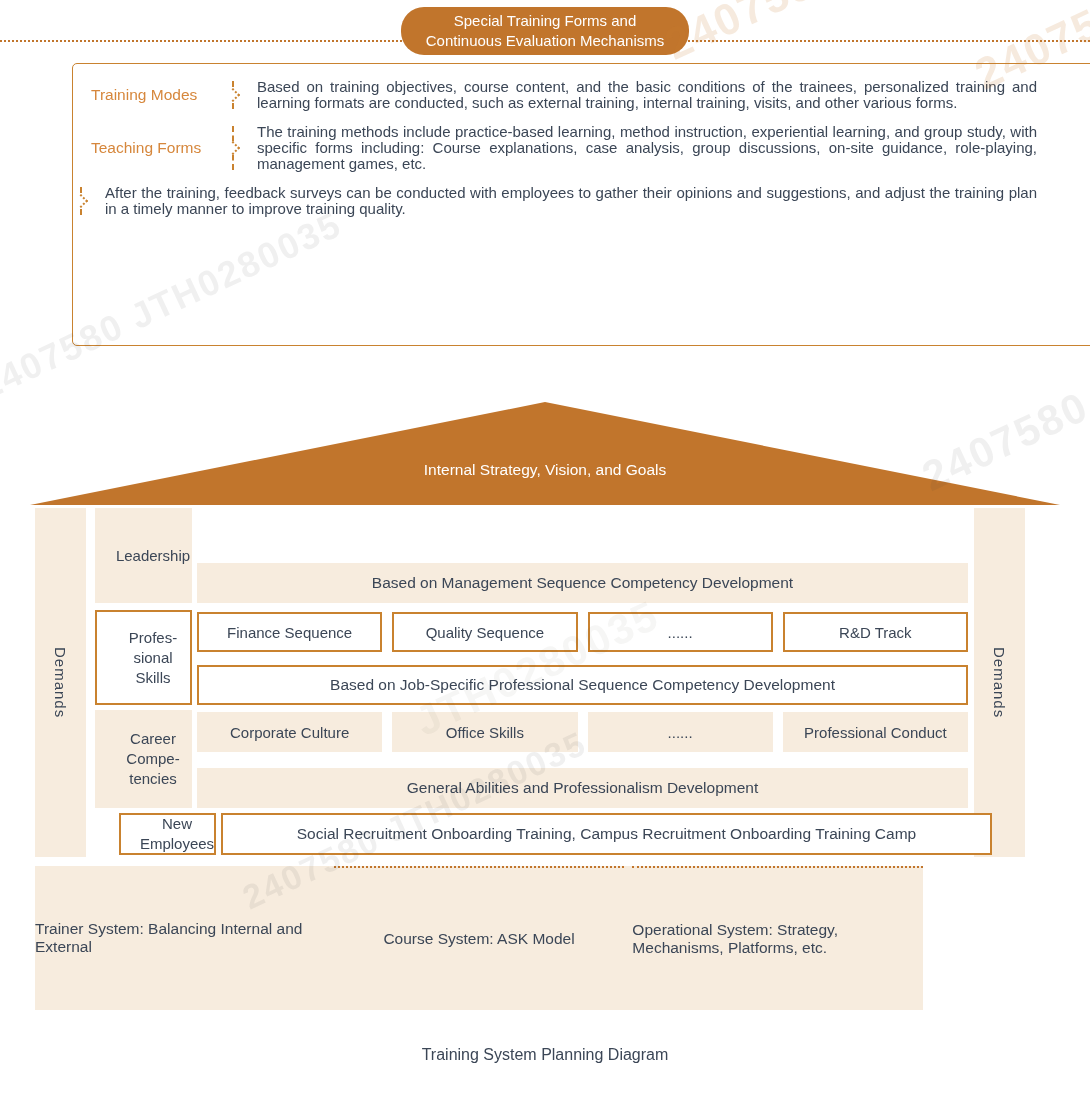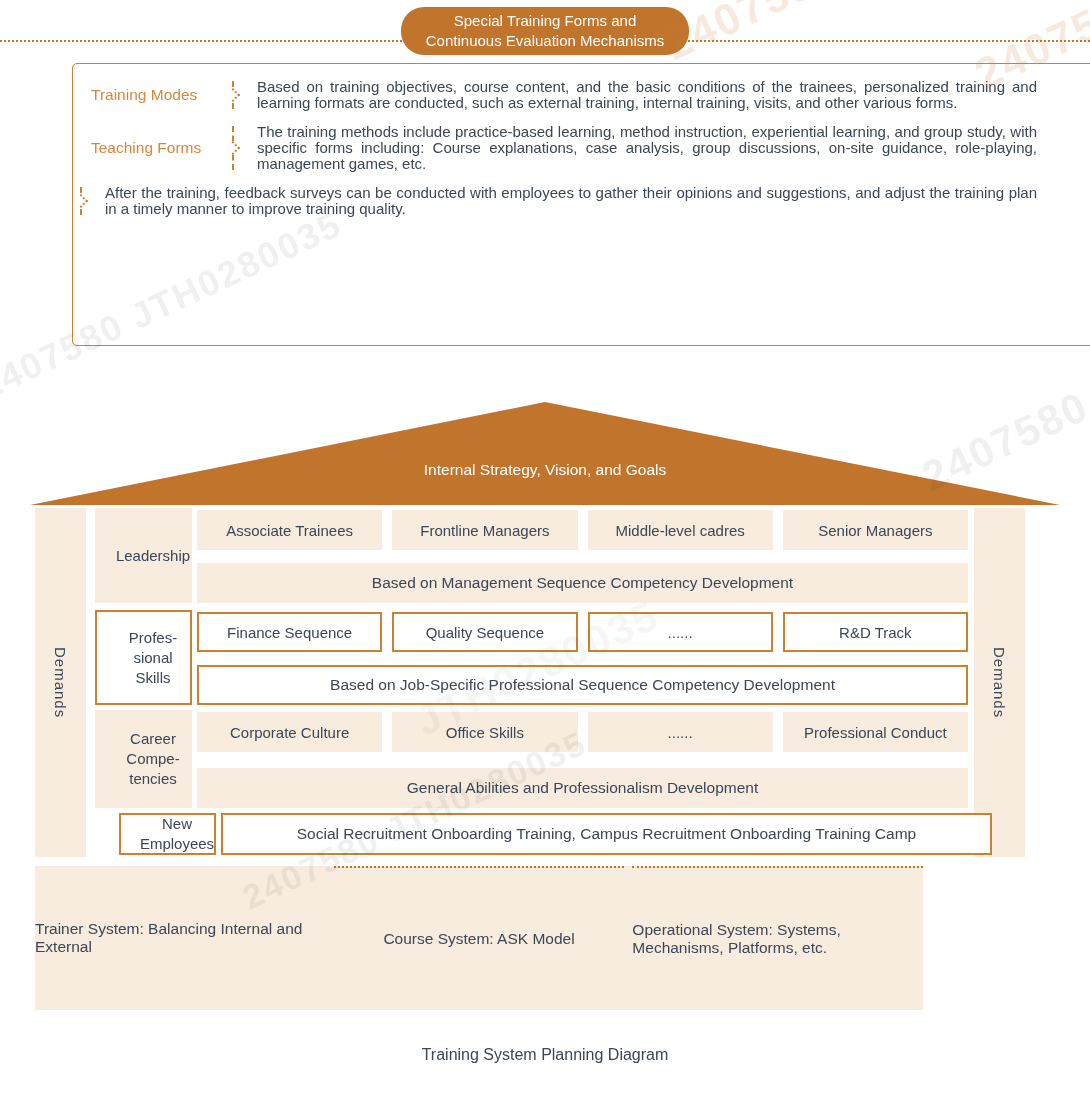--- a/index.html
+++ b/index.html
@@ -169,26 +169,20 @@
 
   <div class="vbar vbar-left">
     <span>Demands</span>
   </div>
   <div class="vbar vbar-right">
     <span>Demands</span>
   </div>
 
   <div class="mrow row1">
     <div class="mlabel filled">Leadership</div>
-    <div class="mcells">
-      <div class="mcell filled">Associate Trainees</div>
-      <div class="mcell filled">Frontline Managers</div>
-      <div class="mcell filled">Middle-level cadres</div>
-      <div class="mcell filled">Senior Managers</div>
-    </div>
     <div class="mband filled">Based on Management Sequence Competency Development</div>
   </div>
 
   <div class="mrow row2">
     <div class="mlabel outlined">Profes-
 sional
 Skills</div>
     <div class="mcells">
       <div class="mcell outlined">Finance Sequence</div>
       <div class="mcell outlined">Quality Sequence</div>
@@ -213,21 +207,21 @@
 
   <div class="mrow row4">
     <div class="mlabel outlined">New
 Employees</div>
     <div class="mband outlined">Social Recruitment Onboarding Training, Campus Recruitment Onboarding Training Camp</div>
   </div>
 
   <div class="bottom-block">
     <div class="bbar">Trainer System: Balancing Internal and External</div>
     <div class="bbar">Course System: ASK Model</div>
-    <div class="bbar">Operational System: Systems, Mechanisms, Platforms, etc.</div>
+    <div class="bbar">Operational System: Strategy, Mechanisms, Platforms, etc.</div>
   </div>
 
   <div class="caption">Training System Planning Diagram</div>
 
   <div class="wm wm1 wm-tan">2407580</div>
   <div class="wm wm2 wm-tan">2407580</div>
   <div class="wm wm3">2407580  JTH0280035</div>
   <div class="wm wm4">2407580</div>
   <div class="wm wm5">JTH0280035</div>
   <div class="wm wm6">2407580  JTH0280035</div>

